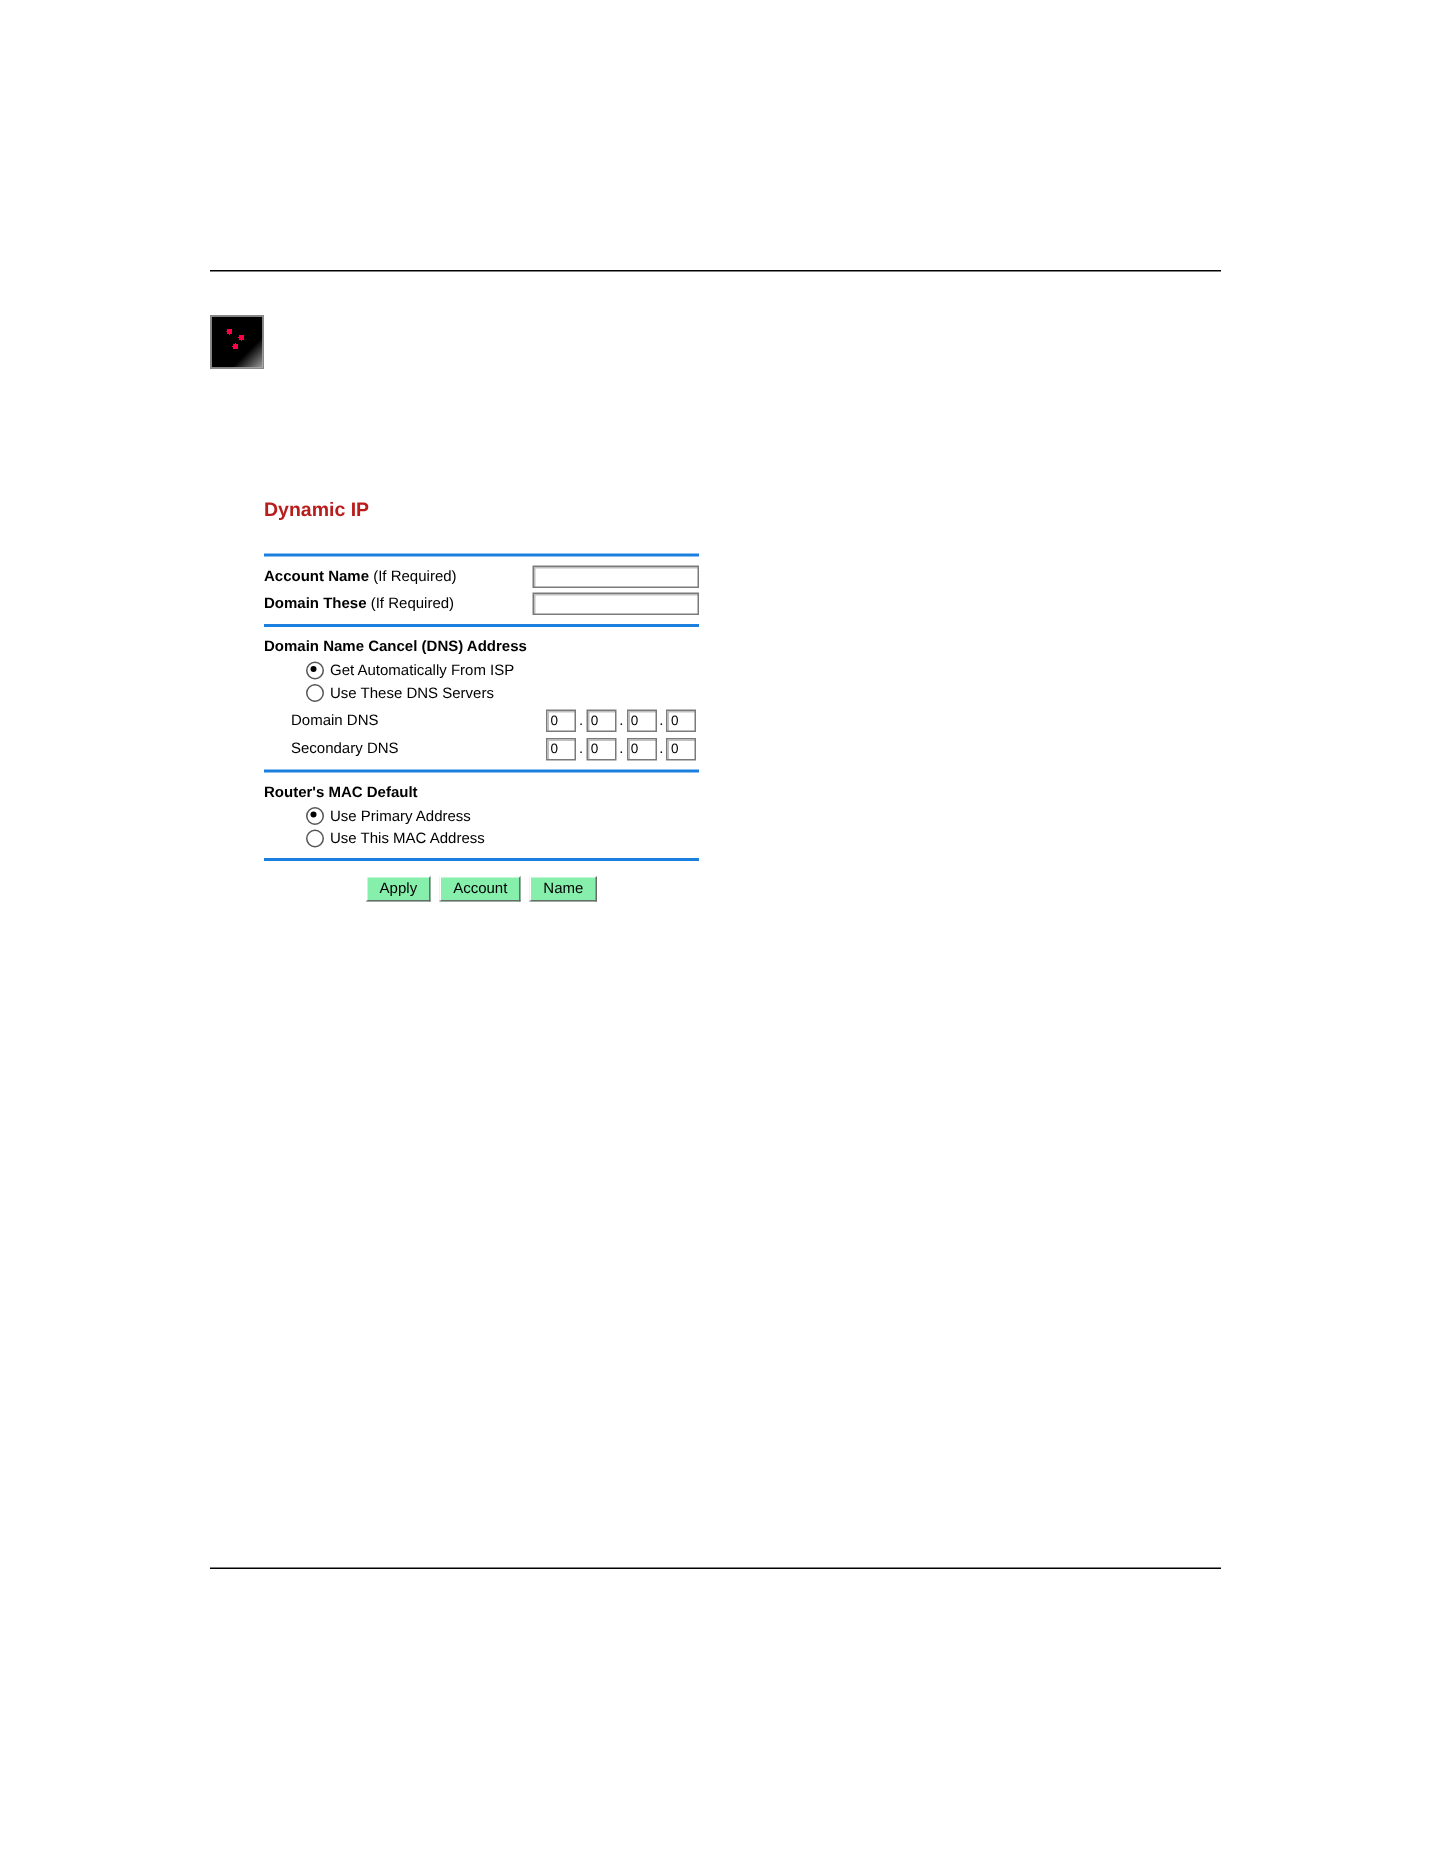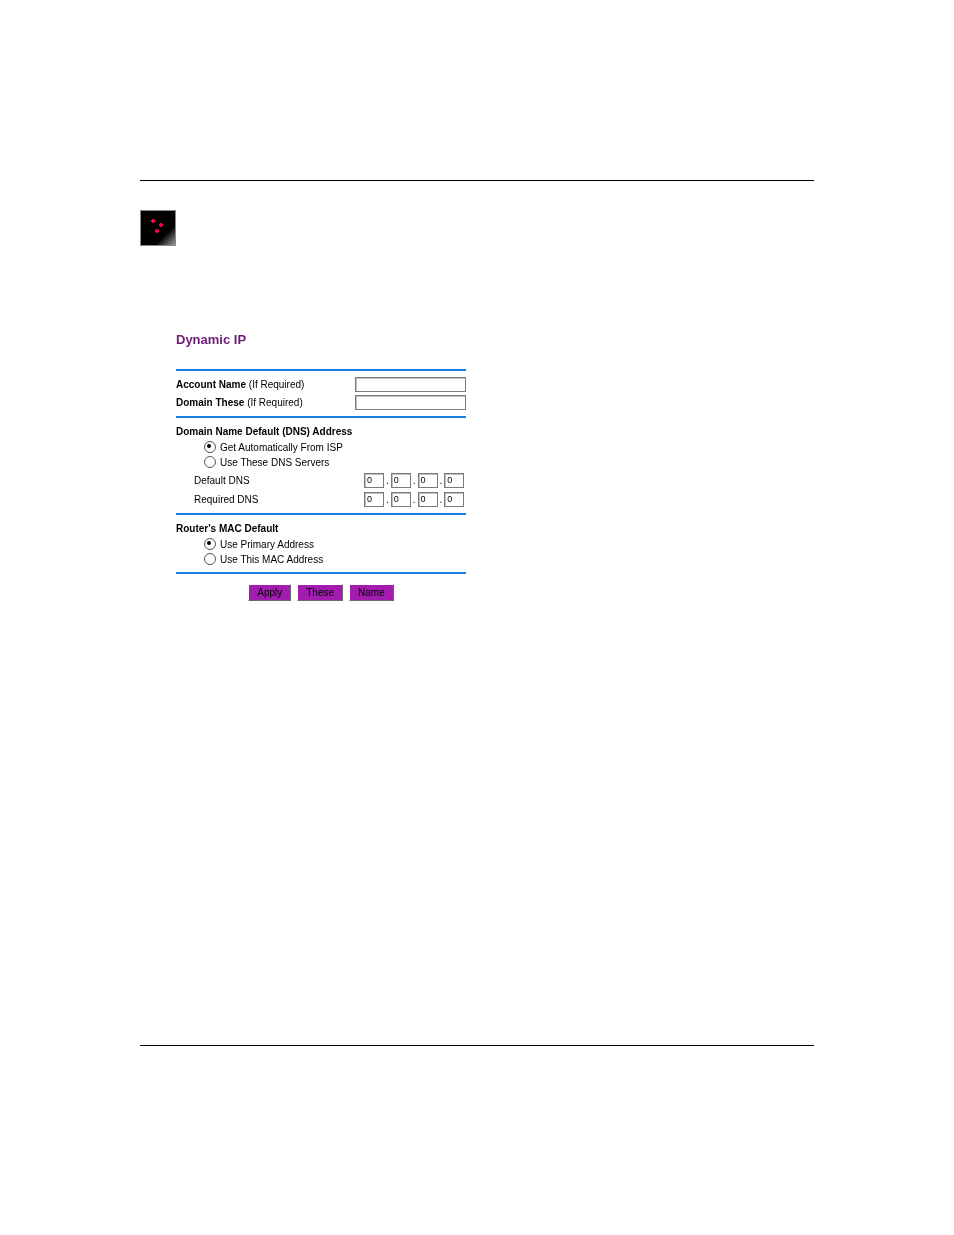--- a/index.html
+++ b/index.html
@@ -57,21 +57,21 @@
   
   .form-card {
     position: absolute;
     top: 332px;
     left: 176px;
     width: 290px;
     font-size: 10px;
     line-height: 1.3;
   }
   .form-title {
-    color: #701a75;
+    color: #b91c1c;
     font-weight: 700;
     font-size: 13px;
     margin-bottom: 20px;
   }
   .hr-blue {
     height: 2px;
     background: #1b7fe0;
     margin: 6px 0;
   }
   .row {
@@ -142,21 +142,21 @@
     box-sizing: border-box;
   }
   .dot { margin: 0 2px; }
   .btn-row {
     display: flex;
     justify-content: center;
     gap: 6px;
     margin-top: 10px;
   }
   .btn {
-    background: #a21caf;
+    background: #86efac;
     border: 1px solid #6a6a6a;
     border-top-color: #fff;
     border-left-color: #fff;
     font-size: 10px;
     padding: 2px 8px;
     cursor: pointer;
   }
 </style>
 </head>
 <body>
@@ -183,47 +183,47 @@
     <div class="row">
       <div class="lbl">
         <b>Domain These</b>
         <span>(If Required)</span>
       </div>
       <div class="txt-input"></div>
     </div>
 
     <div class="hr-blue"></div>
 
-    <div class="section-head">Domain Name Default (DNS) Address</div>
+    <div class="section-head">Domain Name Cancel (DNS) Address</div>
 
     <div class="radio-row">
       <div class="radio checked"></div>
       <span>Get Automatically From ISP</span>
     </div>
 
     <div class="radio-row">
       <div class="radio"></div>
       <span>Use These DNS Servers</span>
     </div>
 
     <div class="dns-row indent">
-      <div class="dns-label">Default DNS</div>
+      <div class="dns-label">Domain DNS</div>
       <div class="ip-group">
         <div class="octet">0</div>
           <span class="dot">.</span>
         <div class="octet">0</div>
           <span class="dot">.</span>
         <div class="octet">0</div>
           <span class="dot">.</span>
         <div class="octet">0</div>
       </div>
     </div>
 
     <div class="dns-row indent">
-      <div class="dns-label">Required DNS</div>
+      <div class="dns-label">Secondary DNS</div>
       <div class="ip-group">
         <div class="octet">0</div>
           <span class="dot">.</span>
         <div class="octet">0</div>
           <span class="dot">.</span>
         <div class="octet">0</div>
           <span class="dot">.</span>
         <div class="octet">0</div>
       </div>
     </div>
@@ -239,17 +239,17 @@
 
     <div class="radio-row">
       <div class="radio"></div>
       <span>Use This MAC Address</span>
     </div>
 
     <div class="hr-blue"></div>
 
     <div class="btn-row">
       <button class="btn">Apply</button>
-      <button class="btn">These</button>
+      <button class="btn">Account</button>
       <button class="btn">Name</button>
     </div>
   </div>
 </div>
 
 </body></html>

